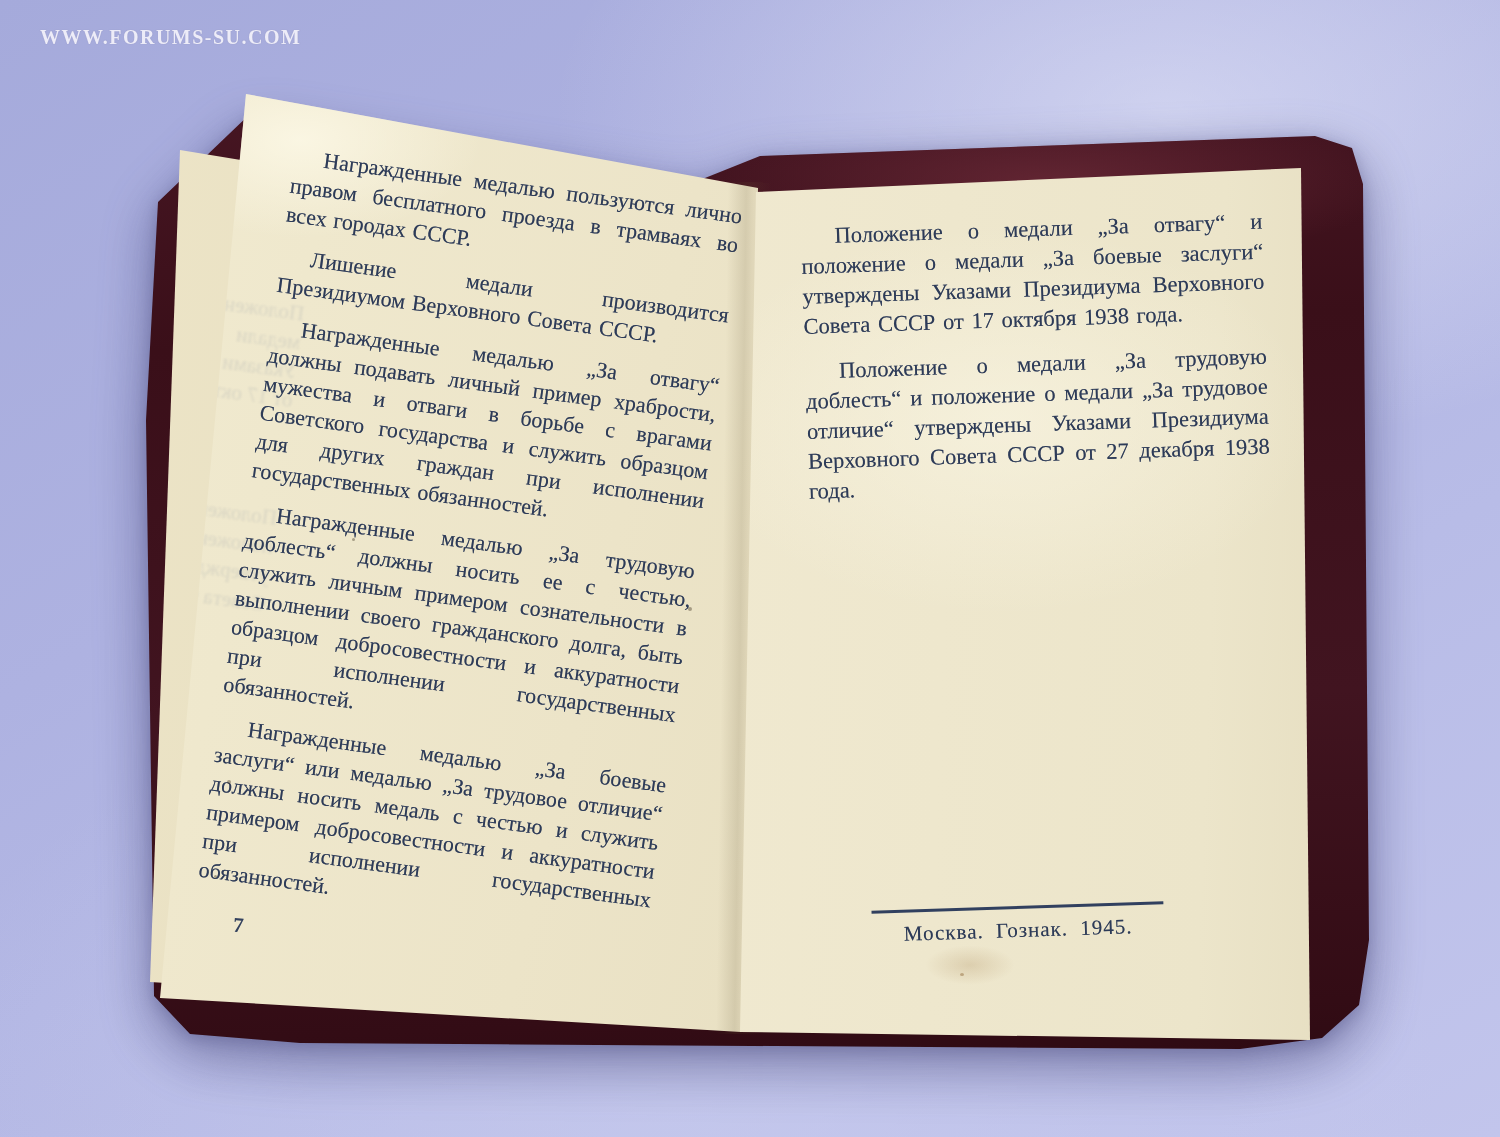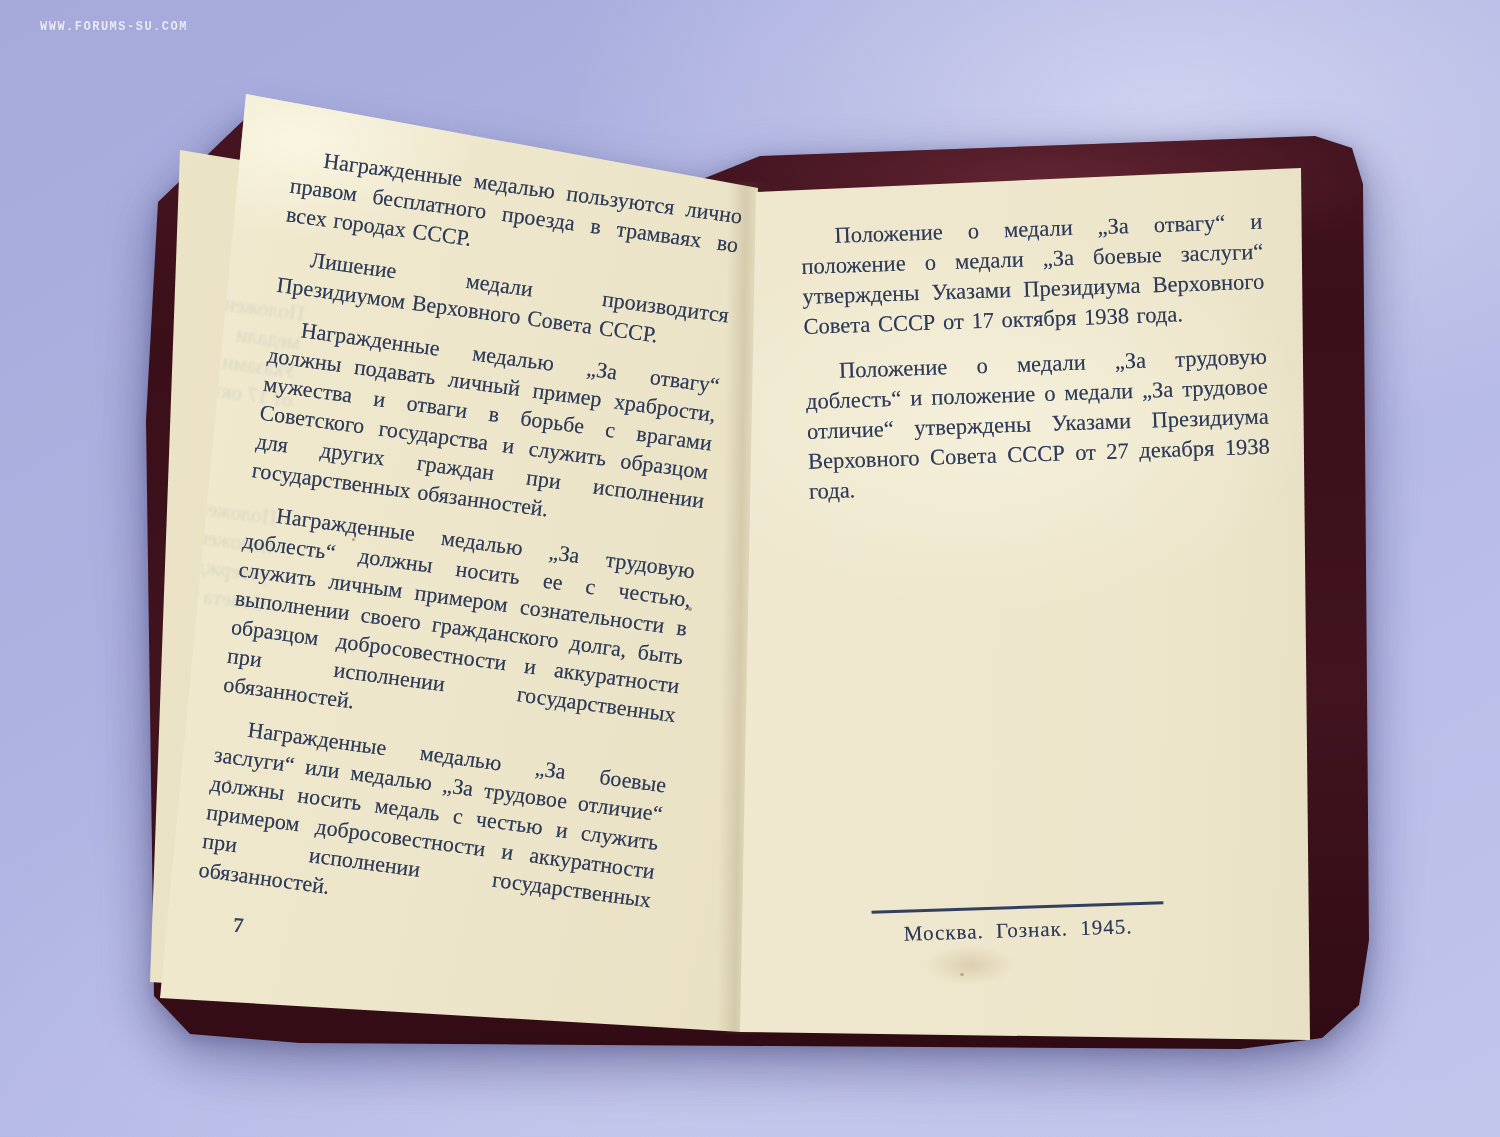--- a/index.html
+++ b/index.html
@@ -8,23 +8,23 @@
     font-family:"Liberation Serif", serif;
   }
   .scene{
     position:absolute;inset:0;
     background:
       radial-gradient(ellipse 950px 520px at 78% 10%, rgba(233,235,250,0.55), rgba(233,235,250,0) 65%),
       radial-gradient(ellipse 1100px 600px at 45% 95%, rgba(205,208,240,0.5), rgba(205,208,240,0) 70%),
       linear-gradient(150deg,#a5aadb 0%,#aeb2e1 35%,#b8bce7 68%,#c2c5ec 100%);
   }
   .watermark{
-    position:absolute;left:40px;top:20px;
-    font-family:Liberation Mono, monospace;
-    font-size:12px;font-weight:bold;letter-spacing:1.5px;
+    position:absolute;left:40px;top:26px;
+    font-family:Liberation Serif, serif;
+    font-size:20px;font-weight:bold;letter-spacing:1.5px;
     color:#edecf8;text-shadow:0 0 1px rgba(130,130,170,.5);
   }
   .cover-wrap{position:absolute;inset:0;filter:drop-shadow(0 18px 26px rgba(62,62,115,0.45)) drop-shadow(0 4px 8px rgba(62,62,115,0.35));}
   .cover{
     position:absolute;inset:0;
     clip-path:polygon(158px 202px,252px 112px,700px 180px,760px 156px,1315px 136px,1352px 148px,1363px 184px,1369px 940px,1359px 1005px,1322px 1038px,1240px 1049px,300px 1043px,190px 1034px,154px 996px,146px 420px);
     background:
       radial-gradient(ellipse 500px 120px at 70% 16%, rgba(130,55,70,0.5), rgba(130,55,70,0) 70%),
       linear-gradient(178deg,#5c1f2b 0%,#471623 8%,#3a0f19 30%,#411420 62%,#330c15 88%,#270810 100%);
   }

